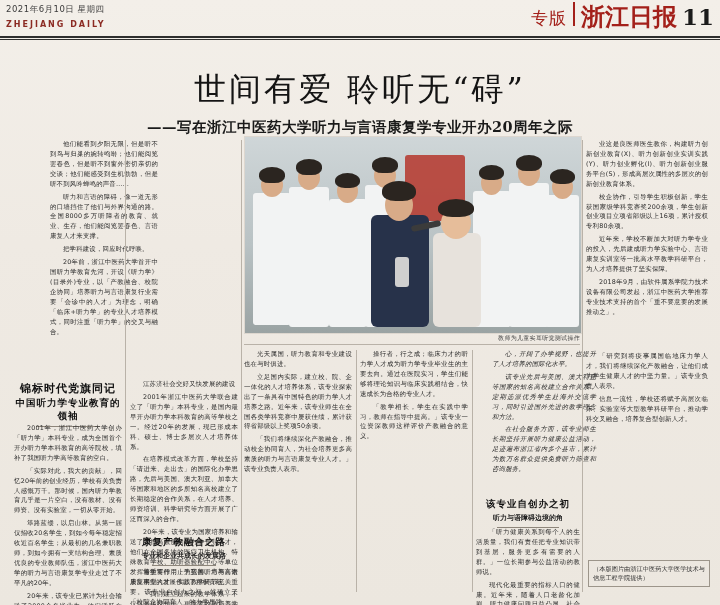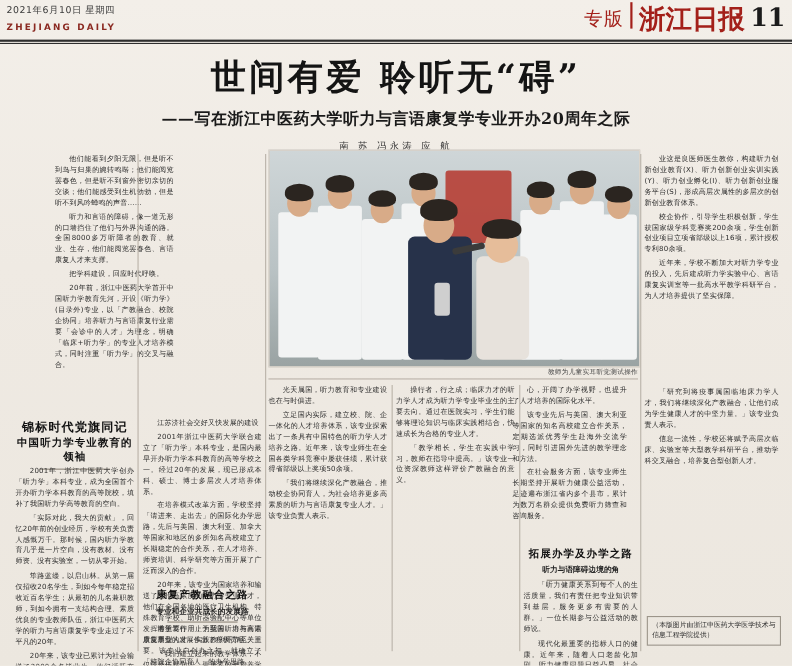--- a/index.html
+++ b/index.html
@@ -56,22 +56,22 @@
   .mast-rule2{
     position:absolute;left:0;top:39px;width:720px;height:1px;background:#2e2e2e;
   }
 
   
   .headline-wrap{
     position:absolute;left:120px;top:52px;width:480px;text-align:center;
   }
   .headline{
     font-family:"DejaVu Serif","Liberation Serif",serif;
-    font-size:32px;font-weight:bold;color:#141414;
-    letter-spacing:3px;line-height:1.15;
+    font-size:32px;font-weight:normal;color:#141414;
+    letter-spacing:3px;line-height:1.15;margin-top:19px;
   }
   .subhead{
     margin-top:10px;
     font-family:"DejaVu Serif","Liberation Serif",serif;
     font-size:14.5px;font-weight:bold;color:#1a1a1a;letter-spacing:.5px;
   }
   .byline{
     margin-top:9px;font-size:8.5px;color:#333;letter-spacing:3px;text-align:center;
   }
 
@@ -152,20 +152,21 @@
     <p>他们能看到夕阳无限，但是听不到鸟与归巢的婉转鸣啭；他们能阅览罢春色，但是听不到窗外密切亲切的交谈；他们能感受到生机勃勃，但是听不到风吟蝉鸣的声音……</p>
     <p>听力和言语的障碍，像一道无形的口墙挡住了他们与外界沟通的路。全国8000多万听障者的教育、就业、生存，他们能阅览罢春色、言语康复人才来支撑。</p>
     <p>把学科建设，回应时代呼唤。</p>
     <p>20年前，浙江中医药大学首开中国听力学教育先河，开设《听力学》(目录外)专业，以「产教融合、校院企协同」培养听力与言语康复行业需要「会诊中的人才」为理念，明确「临床+听力学」的专业人才培养模式，同时注重「听力学」的交叉与融合。</p>
   </div>
 
   <div class="col" style="left:586px;top:140px;width:122px;">
     <p>业这是良医师医生教你，构建听力创新创业教育(X)、听力创新创业实训实践(Y)、听力创业孵化(I)、听力创新创业服务平台(S)，形成高层次属性的多层次的创新创业教育体系。</p>
     <p>校企协作，引导学生积极创新，学生获国家级学科竞赛奖200余项，学生创新创业项目立项省部级以上16项，累计授权专利80余项。</p>
     <p>近年来，学校不断加大对听力学专业的投入，先后建成听力学实验中心、言语康复实训室等一批高水平教学科研平台，为人才培养提供了坚实保障。</p>
+    <p>2018年9月，由软件属系学院力技术设备有限公司发起，浙江中医药大学推荐专业技术支持的首个「重不要意要的发展推动之」。</p>
   </div>
 
   <div class="photo">
     <div class="sky"></div>
     <div class="figs">
 
       <div class="f coat" style="left:8px;top:56px;width:38px;height:132px;"></div>
       <div class="f head" style="left:16px;top:36px;width:22px;height:24px;"></div>
       <div class="f hair" style="left:14px;top:30px;width:26px;height:16px;"></div>
 
@@ -213,28 +214,28 @@
 
   <div class="col" style="left:244px;top:350px;width:108px;">
     <p>光天属国，听力教育和专业建设也在与时俱进。</p>
     <p>立足国内实际，建立校、院、企一体化的人才培养体系，该专业探索出了一条具有中国特色的听力学人才培养之路。近年来，该专业师生在全国各类学科竞赛中屡获佳绩，累计获得省部级以上奖项50余项。</p>
     <p>「我们将继续深化产教融合，推动校企协同育人，为社会培养更多高素质的听力与言语康复专业人才。」该专业负责人表示。</p>
   </div>
   <div class="col" style="left:360px;top:350px;width:108px;">
     <p>操行者，行之成；临床力才的听力学人才成为听力学专业毕业生的主要去向。通过在医院实习，学生们能够将理论知识与临床实践相结合，快速成长为合格的专业人才。</p>
     <p>「教学相长，学生在实践中学习，教师在指导中提高。」该专业一位资深教师这样评价产教融合的意义。</p>
   </div>
-  <div class="col" style="left:466px;top:350px;width:104px;">
+  <div class="col" style="left:492px;top:350px;width:104px;font-style:italic;">
     <p>心，开阔了办学视野，也提升了人才培养的国际化水平。</p>
     <p>该专业先后与美国、澳大利亚等国家的知名高校建立合作关系，定期选派优秀学生赴海外交流学习，同时引进国外先进的教学理念和方法。</p>
     <p>在社会服务方面，该专业师生长期坚持开展听力健康公益活动，足迹遍布浙江省内多个县市，累计为数万名群众提供免费听力筛查和咨询服务。</p>
   </div>
 
   <div style="position:absolute;left:476px;top:498px;width:104px;">
-    <div class="sec-title small">拓展办学及办学之路</div>
+    <div class="sec-title small">该专业自创办之初</div>
     <div class="sec-sub">听力与语障碍边境的角</div>
     <div class="rule-short"></div>
   </div>
   <div class="col" style="left:476px;top:528px;width:104px;">
     <p>「听力健康关系到每个人的生活质量，我们有责任把专业知识带到基层，服务更多有需要的人群。」一位长期参与公益活动的教师说。</p>
     <p>现代化最重要的指标人口的健康。近年来，随着人口老龄化加剧，听力健康问题日益凸显，社会对听力学专业人才的需求也在不断增长。</p>
   </div>
 
   <div style="position:absolute;left:14px;top:382px;width:108px;">
     <div class="sec-title big">锦标时代党旗同记</div>

